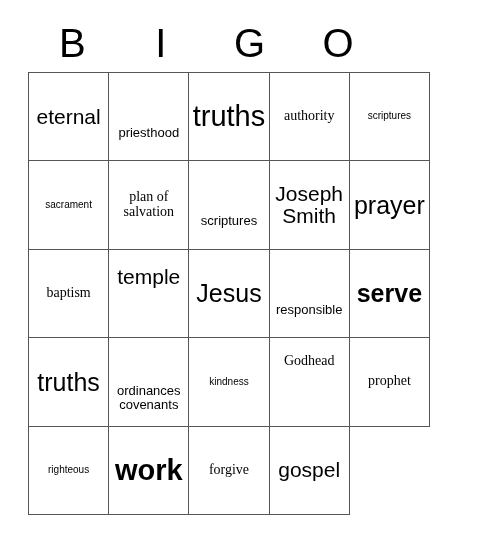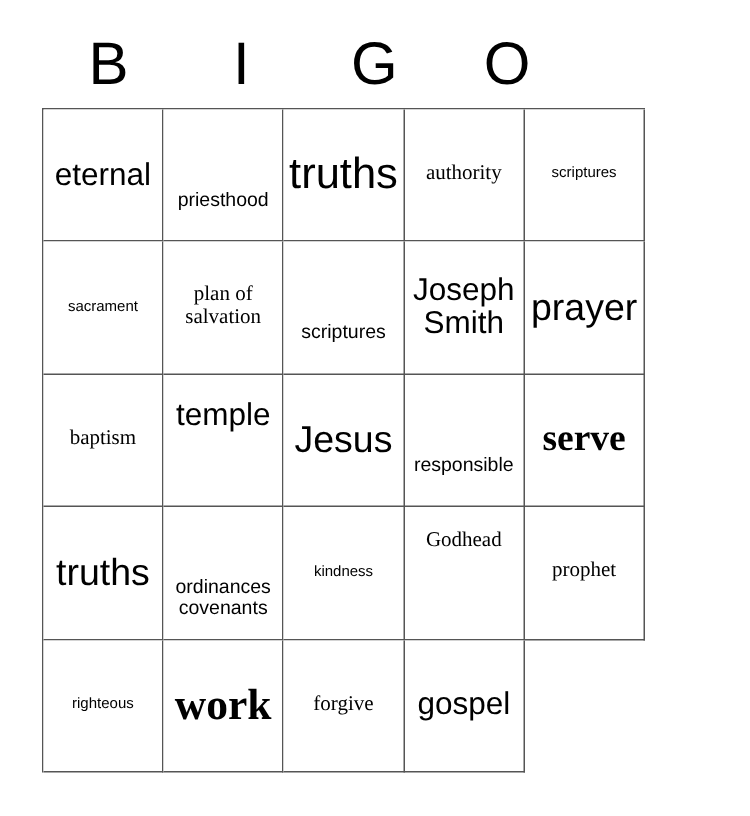--- a/index.html
+++ b/index.html
@@ -81,21 +81,21 @@
     color: #000000;
   }
 
   
   .fs-xs   { font-size: 13px; margin-top: 32px; }
   .fs-s    { font-size: 10px; }
   .fs-m    { font-size: 14px; font-family: Liberation Serif, serif; }
   .fs-l    { font-size: 21px; }
   .fs-xl   { font-size: 25px; }
   .fs-xxl  { font-size: 29px; }
-  .bold    { font-weight: 700; font-family: Liberation Serif, serif; }
+  .bold    { font-weight: 700; }
 
   
   .high { align-items: flex-start; padding-top: 16px; justify-content: center; }
 </style>
 </head>
 <body>
 
 <div id="card">
 
   <div id="header-row">

